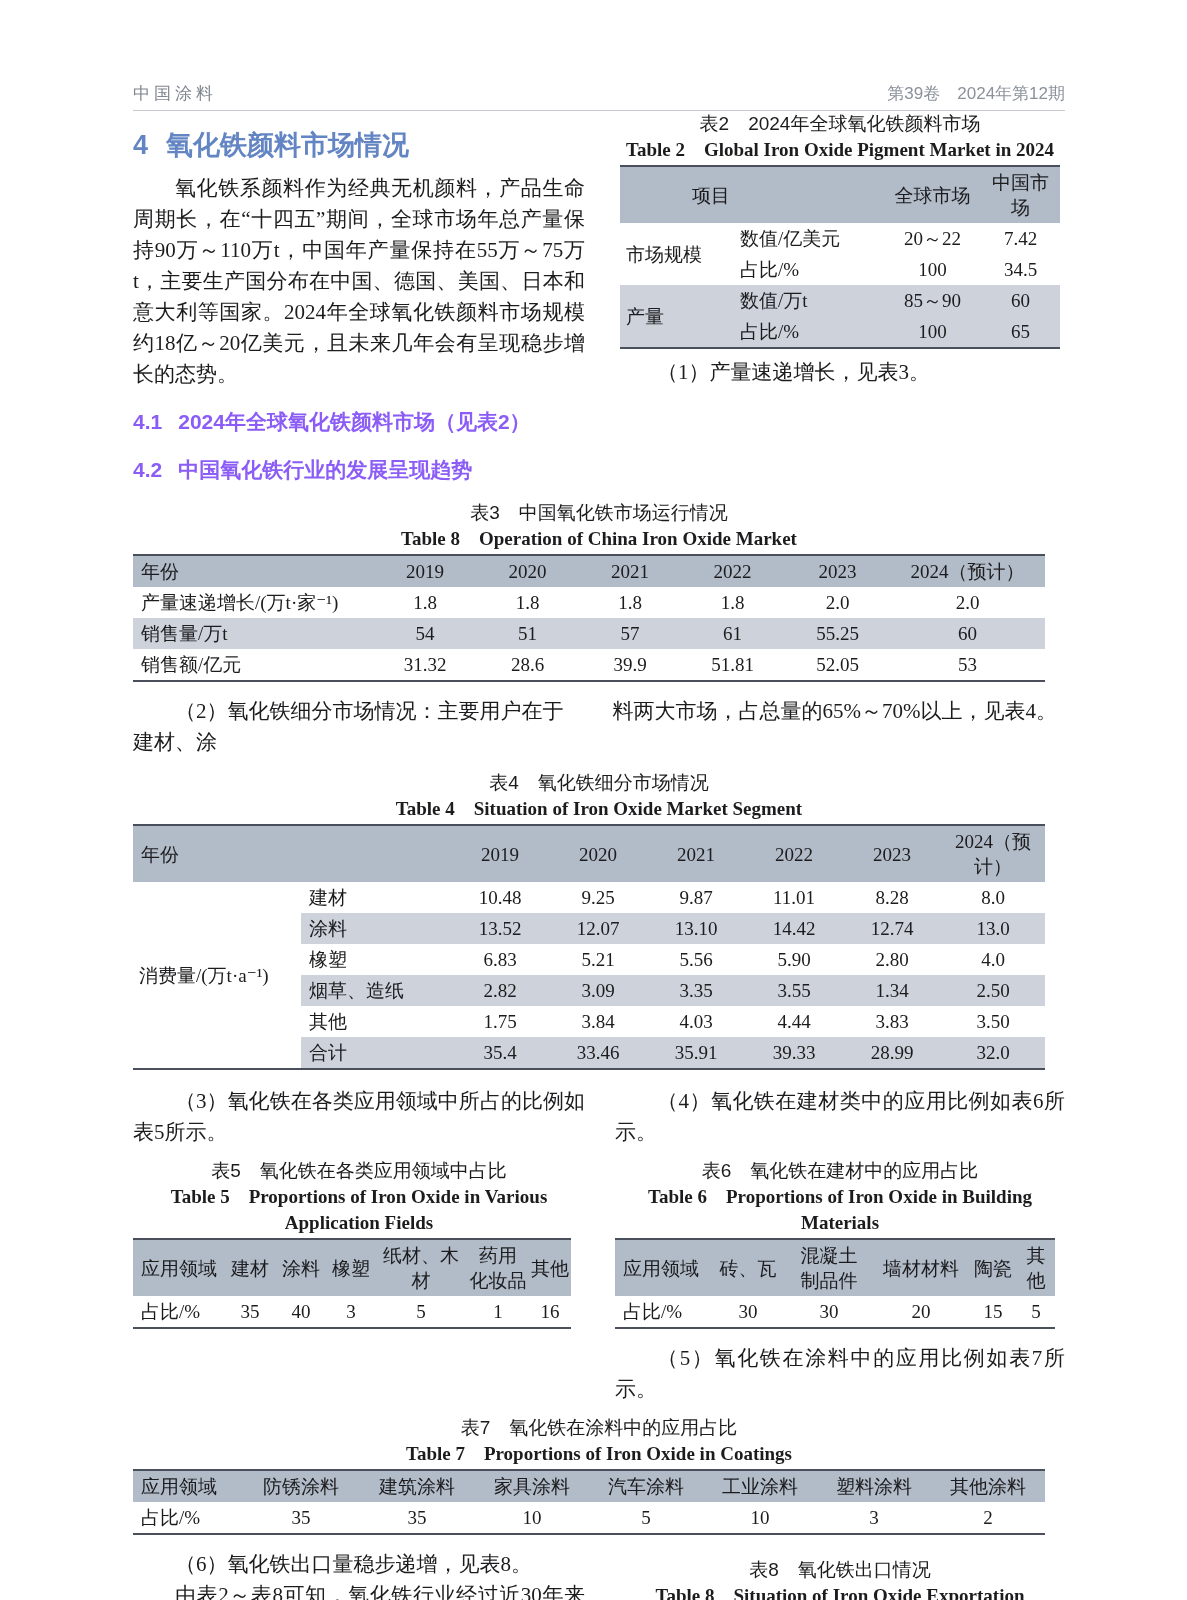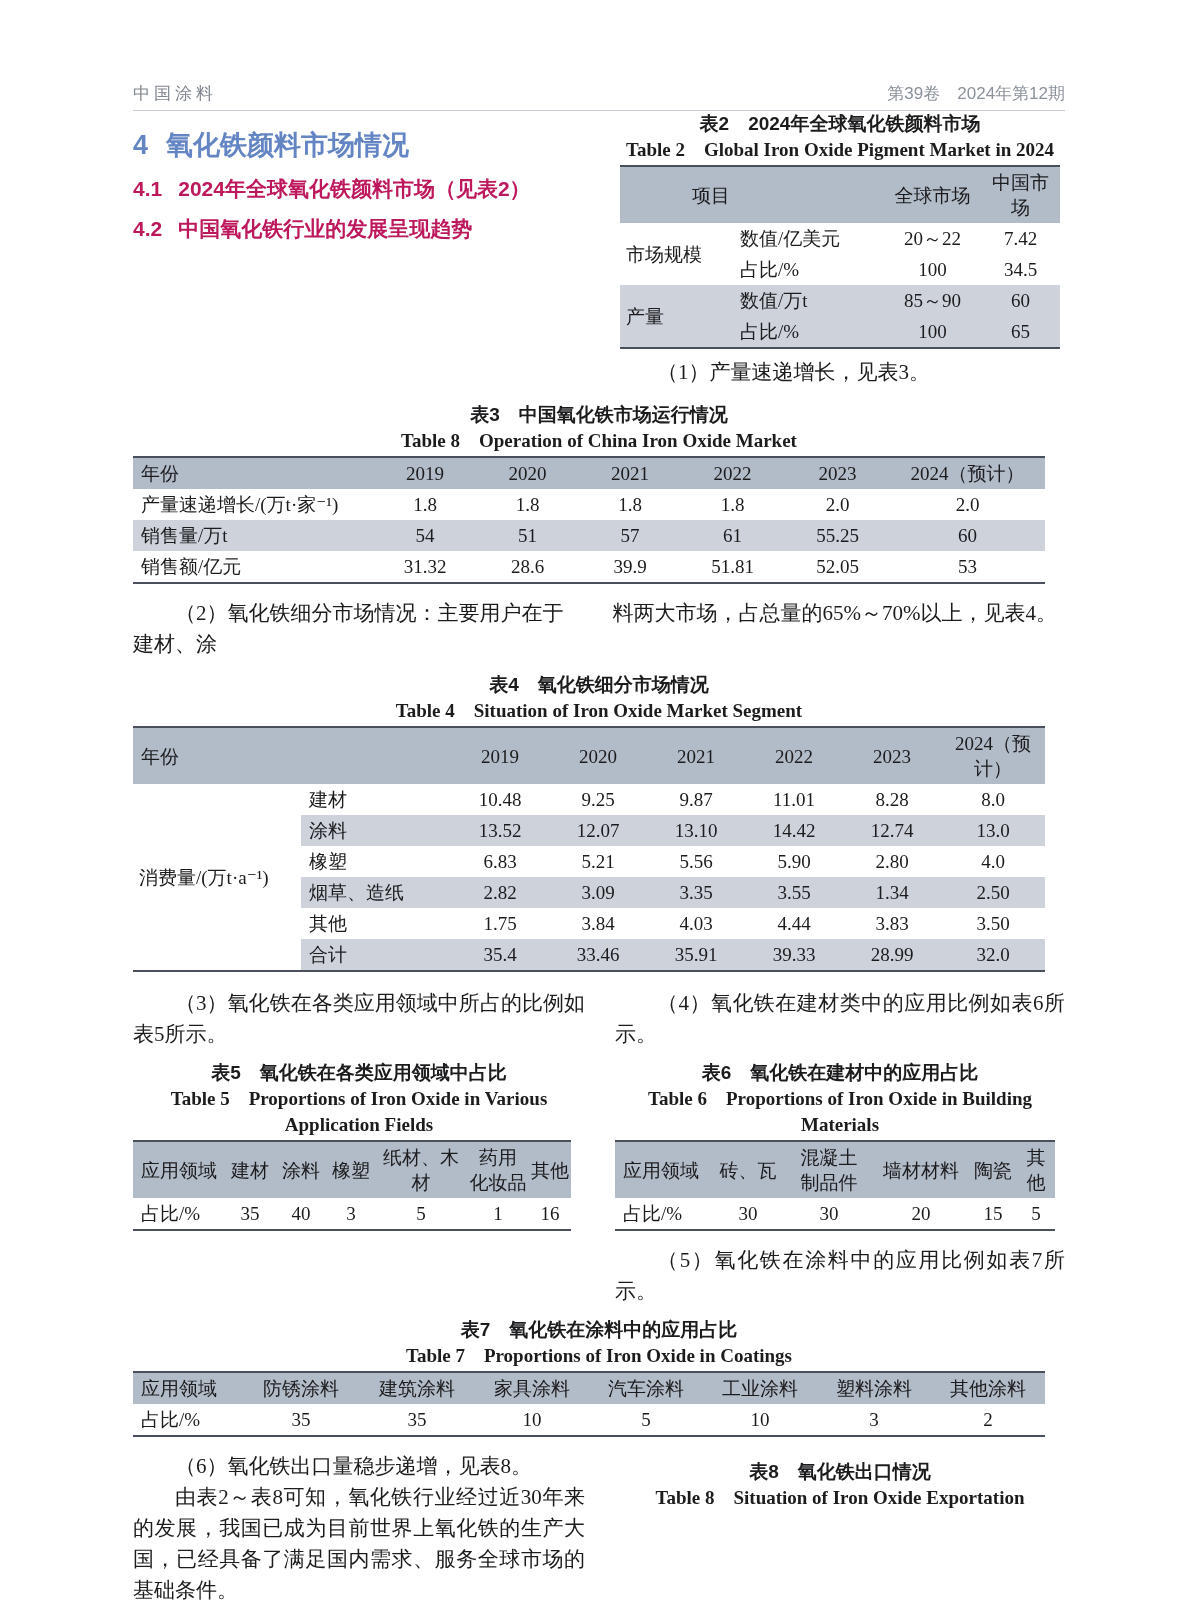--- a/index.html
+++ b/index.html
@@ -18,30 +18,30 @@
   .page-header .jcn { letter-spacing:4px; color:#80868f; }
   
   .cols { display:flex; }
   .col-l { width:452px; }
   .col-r { width:450px; margin-left:30px; }
   
   h2.sec { font-family:"Liberation Sans","DejaVu Sans",sans-serif; font-weight:bold;
     color:#6485c3; font-size:27px; line-height:36px; margin:16px 0 10px 0; }
   h2.sec .num { margin-right:18px; }
   h3.subsec { font-family:"Liberation Sans","DejaVu Sans",sans-serif; font-weight:bold;
-    color:#be185d; font-size:21px; line-height:32px; margin-top:8px; }
+    color:#8b5cf6; font-size:21px; line-height:32px; margin-top:16px; }
   h3.subsec .num { margin-right:16px; }
   
   p.body { line-height:31px; text-align:justify; }
   p.ind { text-indent:2em; }
   .split-row { display:flex; margin-top:14px; line-height:31px; }
   .split-row .lhalf { width:452px; text-indent:2em; }
   .split-row .rhalf { width:455px; margin-left:30px; }
   
-  .cap-cn { font-family:"Liberation Sans","DejaVu Sans",sans-serif; font-weight:bold;
+  .cap-cn { font-family:"Liberation Sans","DejaVu Sans",sans-serif; font-weight:normal;
     font-size:19px; line-height:26px; text-align:center; }
   .cap-en { font-family:"Liberation Serif","DejaVu Serif",serif; font-weight:bold;
     font-size:19px; line-height:26px; text-align:center; margin-bottom:2px; }
   
   table { border-collapse:collapse; table-layout:fixed;
     border-top:2px solid #49505c; border-bottom:2px solid #49505c;
     font-size:19px; }
   th,td { font-weight:normal; text-align:center; padding:3px 2px; line-height:25px;
     white-space:pre-line; overflow:hidden; }
   thead th { background:#b2bbc8; }
@@ -68,20 +68,21 @@
   <div class="page-header">
     <span class="jcn">中国涂料</span>
     <span class="iss">第39卷　2024年第12期</span>
   </div>
 
   <div class="cols">
     <div class="col-l">
       <h2 class="sec">
         <span class="num">4</span><span>氧化铁颜料市场情况</span>
       </h2>
+      <p class="body ind">氧化铁系颜料作为经典无机颜料，产品生命周期长，在“十四五”期间，全球市场年总产量保持90万～110万t，中国年产量保持在55万～75万t，主要生产国分布在中国、德国、美国、日本和意大利等国家。2024年全球氧化铁颜料市场规模约18亿～20亿美元，且未来几年会有呈现稳步增长的态势。</p>
       <h3 class="subsec">
         <span class="num">4.1</span><span>2024年全球氧化铁颜料市场（见表2）</span>
       </h3>
       <h3 class="subsec">
         <span class="num">4.2</span><span>中国氧化铁行业的发展呈现趋势</span>
       </h3>
     </div>
     <div class="col-r">
       <div class="cap-cn">表2　2024年全球氧化铁颜料市场</div>
       <div class="cap-en">Table 2　Global Iron Oxide Pigment Market in 2024</div>

